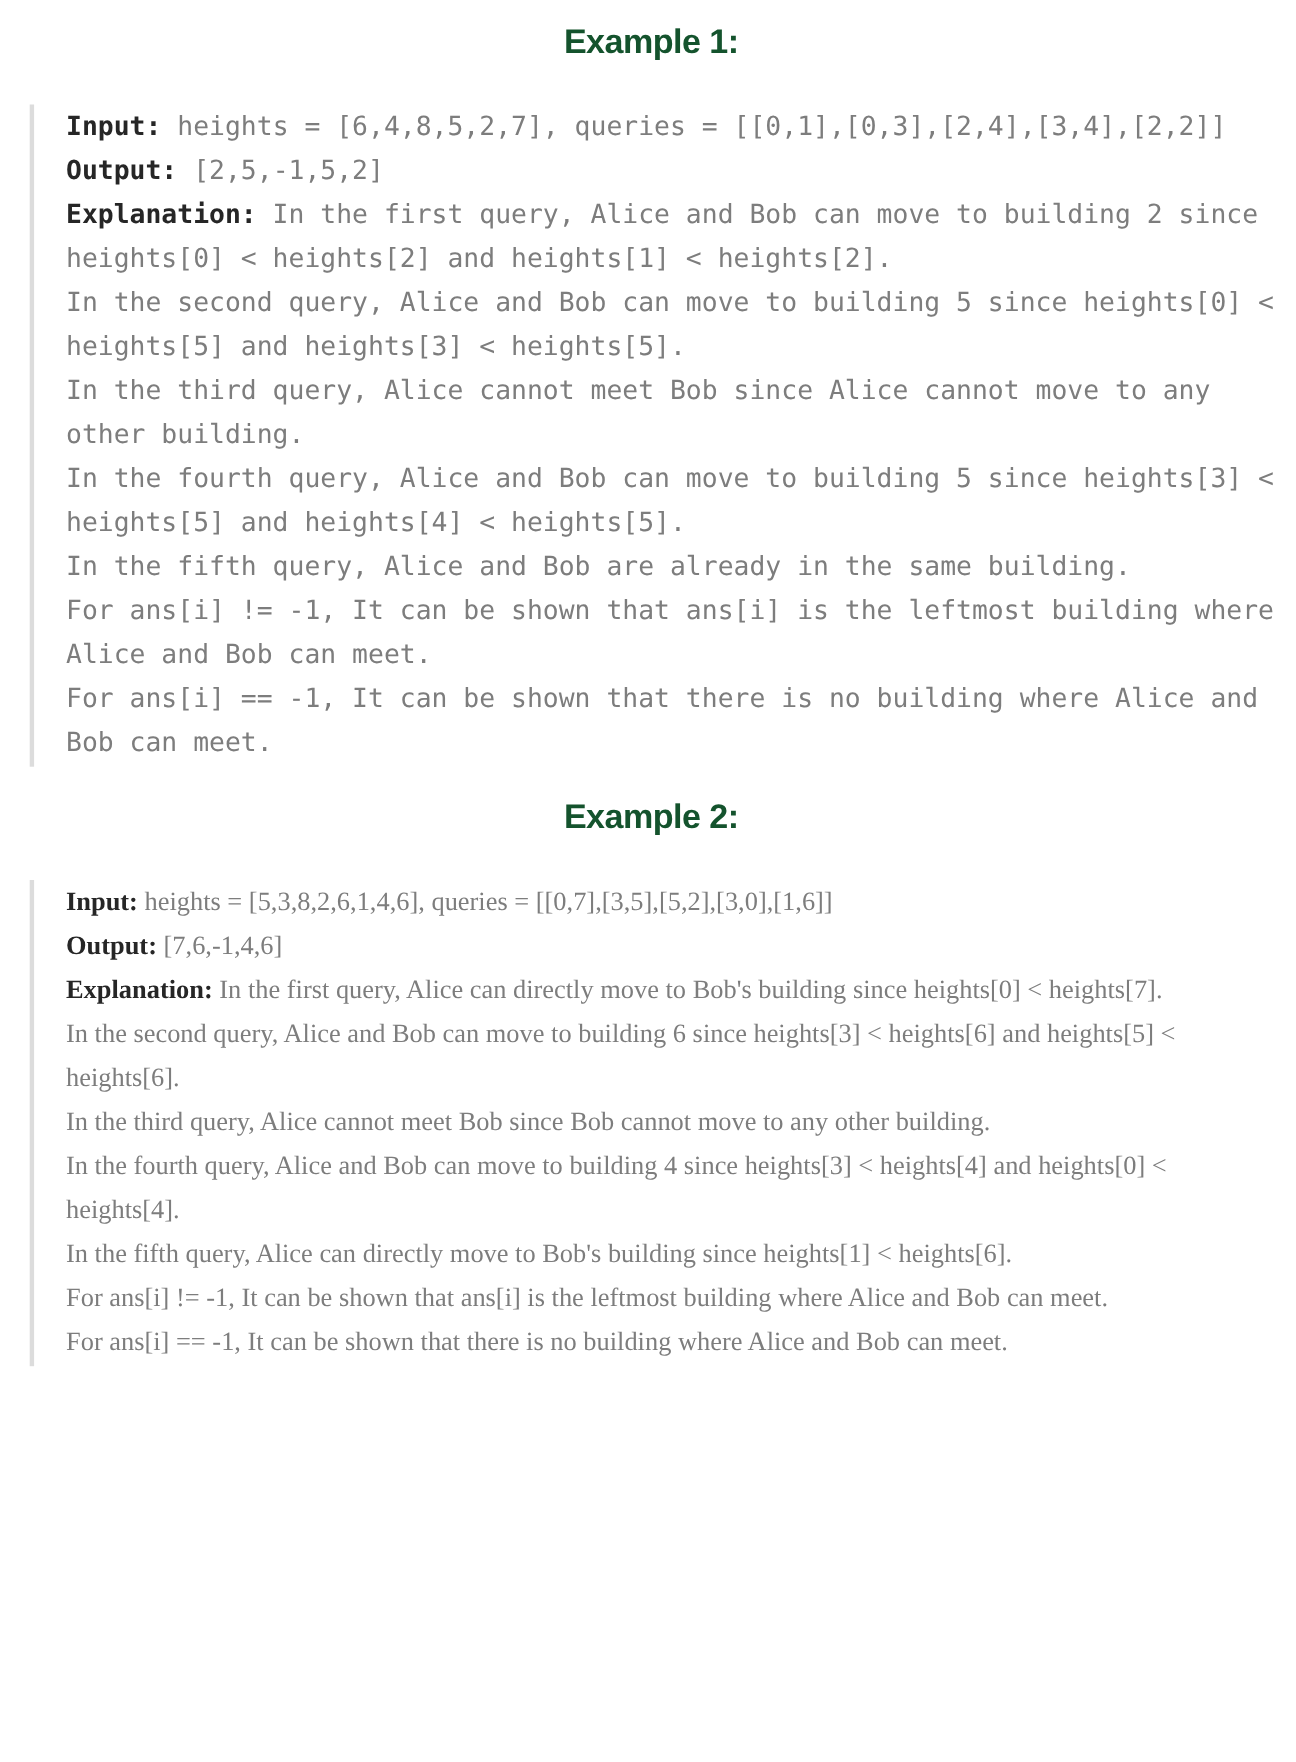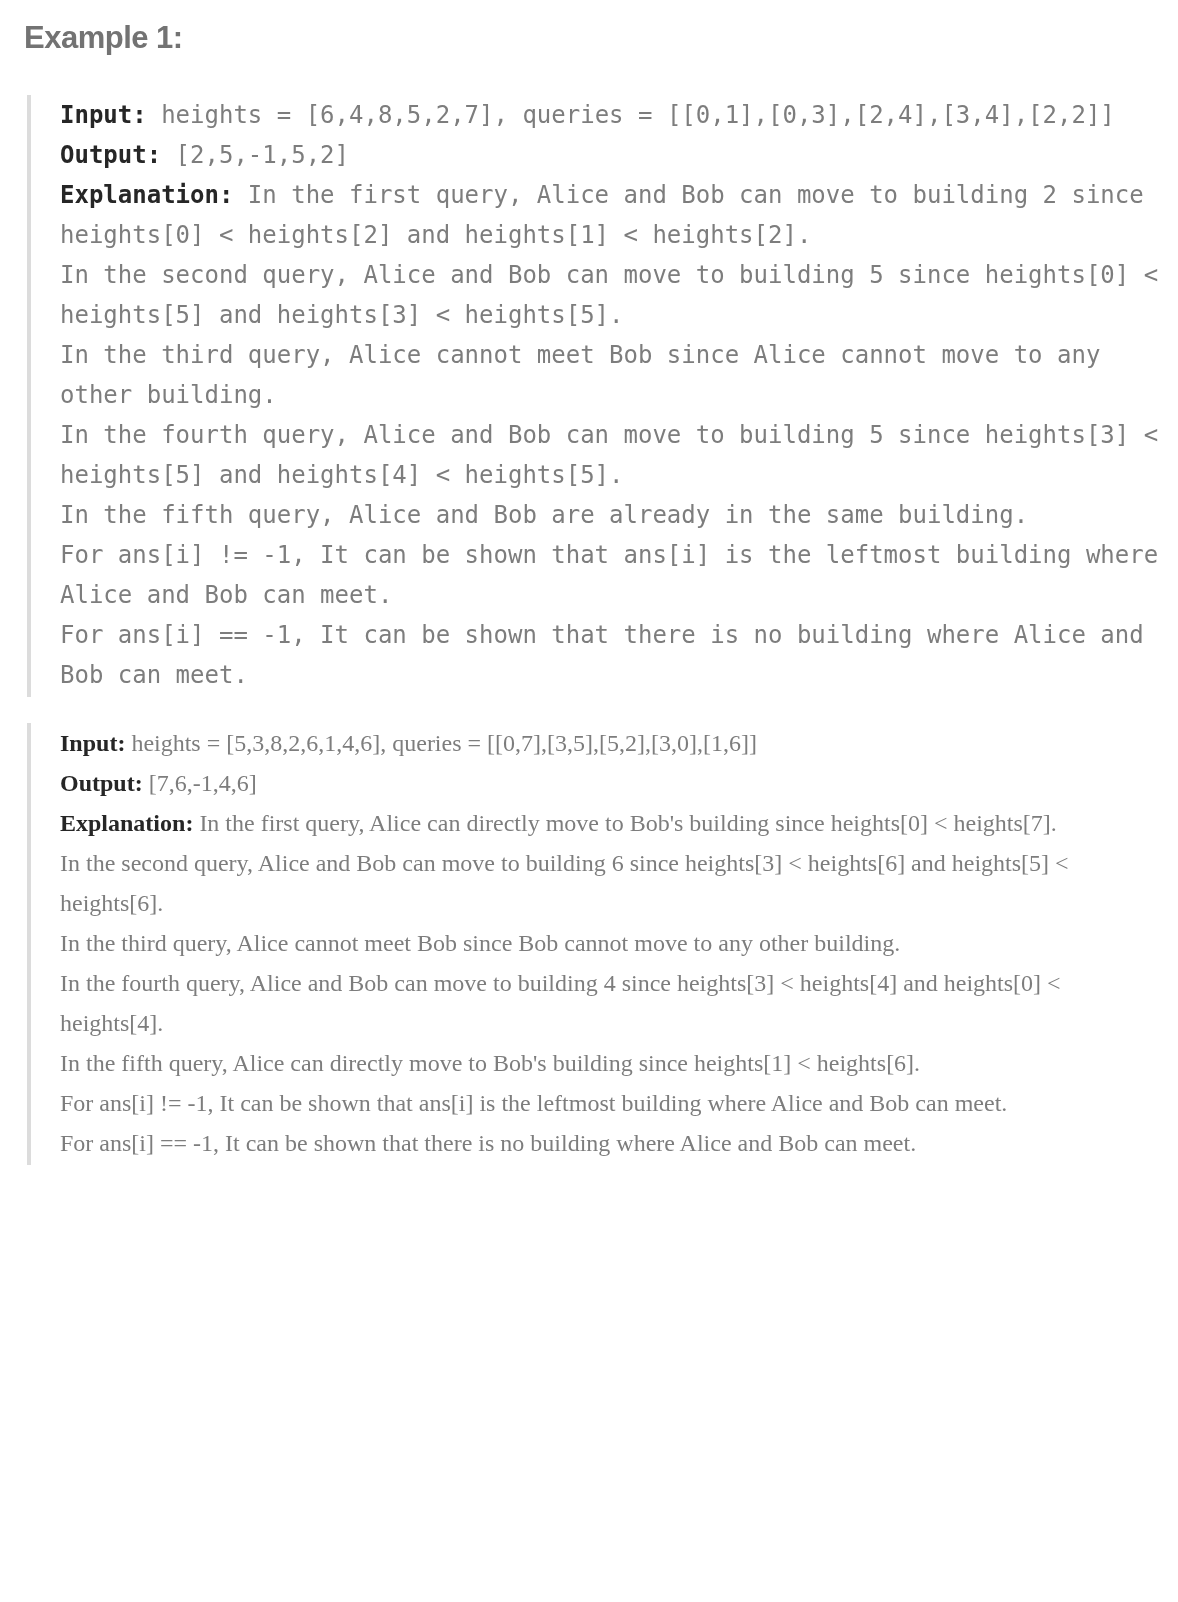--- a/index.html
+++ b/index.html
@@ -12,22 +12,23 @@
   body {
     padding: 18px 18px 0 24px;
     font-family: "Liberation Sans", sans-serif;
   }
   .example-title {
     font-family: "Liberation Sans", sans-serif;
     font-size: 31px;
     line-height: 40px;
     font-weight: 700;
     letter-spacing: -0.5px;
-    color: #737373;
+    color: #14532d;
     margin: 0 0 37px 0;
+    text-align: center;
   }
   .example-pre {
     font-family: "DejaVu Sans Mono", monospace;
     font-size: 24px;
     line-height: 40px;
     color: #7d7d7d;
     white-space: pre-wrap;
     overflow-wrap: break-word;
     border-left: 4px solid #dcdcdc;
     margin: 0 0 26px 3px;
@@ -52,20 +53,21 @@
 </span><strong class="label">Explanation:</strong><span> In the first query, Alice and Bob can move to building 2 since heights[0] &lt; heights[2] and heights[1] &lt; heights[2].
 In the second query, Alice and Bob can move to building 5 since heights[0] &lt; heights[5] and heights[3] &lt; heights[5].
 In the third query, Alice cannot meet Bob since Alice cannot move to any other building.
 In the fourth query, Alice and Bob can move to building 5 since heights[3] &lt; heights[5] and heights[4] &lt; heights[5].
 In the fifth query, Alice and Bob are already in the same building.
 For ans[i] != -1, It can be shown that ans[i] is the leftmost building where Alice and Bob can meet.
 For ans[i] == -1, It can be shown that there is no building where Alice and Bob can meet.</span></pre>
 </section>
 
 <section class="example">
+  <p class="example-title">Example 2:</p>
   <pre class="example-pre"><strong class="label">Input:</strong><span> heights = [5,3,8,2,6,1,4,6], queries = [[0,7],[3,5],[5,2],[3,0],[1,6]]
 </span><strong class="label">Output:</strong><span> [7,6,-1,4,6]
 </span><strong class="label">Explanation:</strong><span> In the first query, Alice can directly move to Bob's building since heights[0] &lt; heights[7].
 In the second query, Alice and Bob can move to building 6 since heights[3] &lt; heights[6] and heights[5] &lt; heights[6].
 In the third query, Alice cannot meet Bob since Bob cannot move to any other building.
 In the fourth query, Alice and Bob can move to building 4 since heights[3] &lt; heights[4] and heights[0] &lt; heights[4].
 In the fifth query, Alice can directly move to Bob's building since heights[1] &lt; heights[6].
 For ans[i] != -1, It can be shown that ans[i] is the leftmost building where Alice and Bob can meet.
 For ans[i] == -1, It can be shown that there is no building where Alice and Bob can meet.</span></pre>
 </section>

